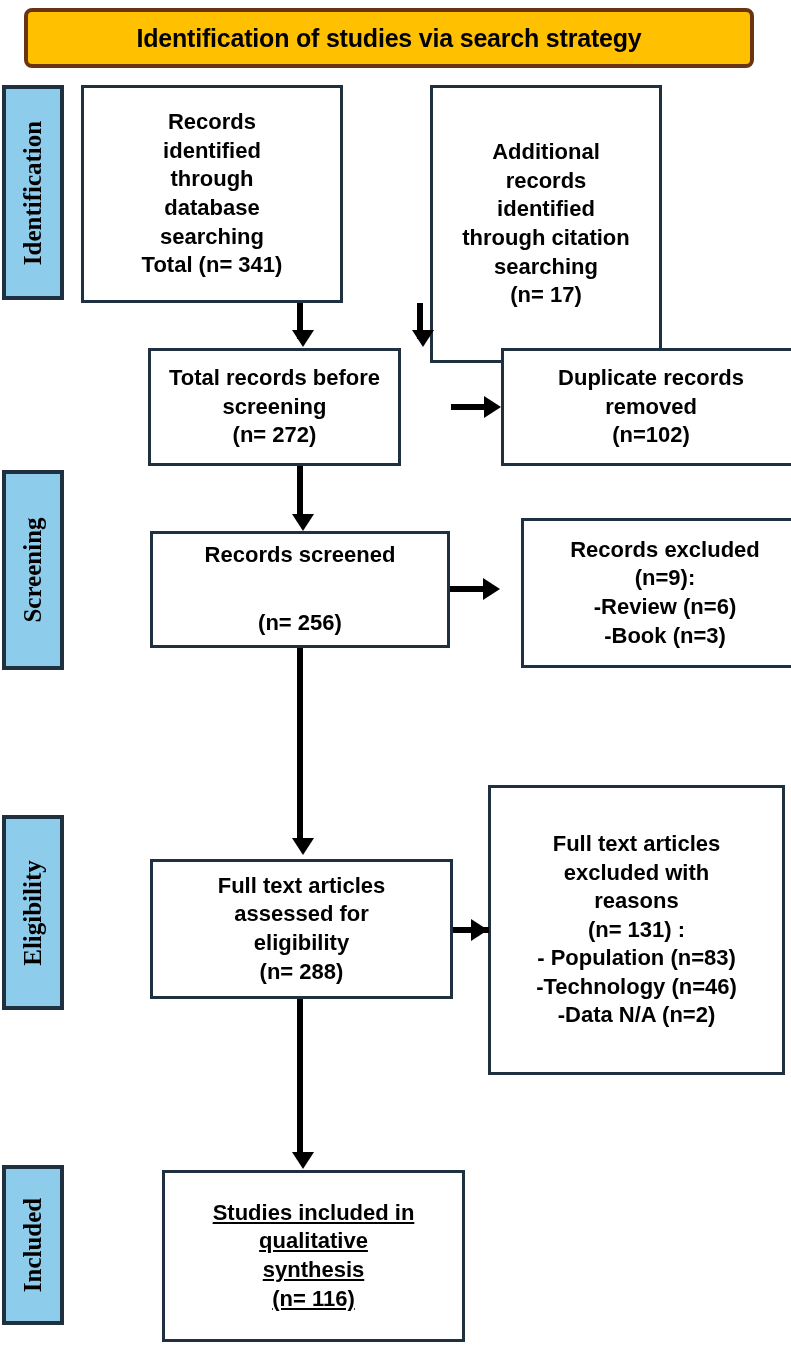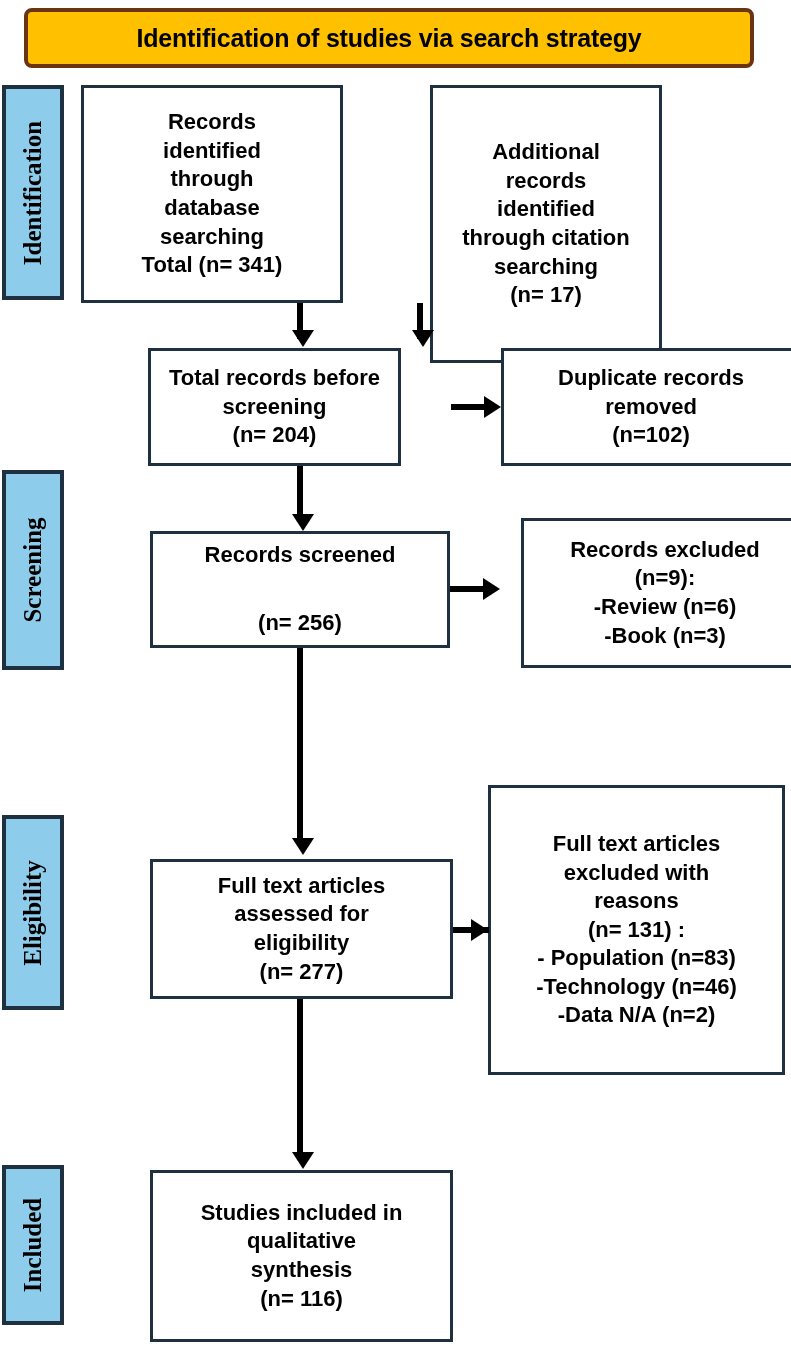--- a/index.html
+++ b/index.html
@@ -153,21 +153,21 @@
 
   <div class="vline" style="left:297px; top:303px; height:36px;"></div>
   <div class="arrow-down" style="left:292px; top:330px;"></div>
 
   <div class="vline" style="left:417px; top:303px; height:36px;"></div>
   <div class="arrow-down" style="left:412px; top:330px;"></div>
 
   <div class="box" style="left:148px; top:348px; width:253px; height:118px;">
     <div class="box-line">Total records before</div>
     <div class="box-line">screening</div>
-    <div class="box-line">(n= 204)</div>
+    <div class="box-line">(n= 272)</div>
   </div>
 
   <div class="box" style="left:501px; top:348px; width:300px; height:118px;">
     <div class="box-line">Duplicate records</div>
     <div class="box-line">removed</div>
     <div class="box-line">(n=102)</div>
   </div>
 
   <div class="hline" style="left:451px; top:404px; width:36px;"></div>
   <div class="arrow-right" style="left:484px; top:396px;"></div>
@@ -190,39 +190,39 @@
   <div class="hline" style="left:450px; top:586px; width:36px;"></div>
   <div class="arrow-right" style="left:483px; top:578px;"></div>
 
   <div class="vline" style="left:297px; top:648px; height:190px;"></div>
   <div class="arrow-down" style="left:292px; top:838px;"></div>
 
   <div class="box" style="left:150px; top:859px; width:303px; height:140px;">
     <div class="box-line">Full text articles</div>
     <div class="box-line">assessed for</div>
     <div class="box-line">eligibility</div>
-    <div class="box-line">(n= 277)</div>
+    <div class="box-line">(n= 288)</div>
   </div>
 
   <div class="box" style="left:488px; top:785px; width:297px; height:290px;">
     <div class="box-line">Full text articles</div>
     <div class="box-line">excluded with</div>
     <div class="box-line">reasons</div>
     <div class="box-line">(n= 131) :</div>
     <div class="box-line">- Population (n=83)</div>
     <div class="box-line">-Technology (n=46)</div>
     <div class="box-line">-Data N/A (n=2)</div>
   </div>
 
   <div class="hline" style="left:453px; top:927px; width:36px;"></div>
   <div class="arrow-right" style="left:471px; top:919px;"></div>
 
   <div class="vline" style="left:297px; top:999px; height:155px;"></div>
   <div class="arrow-down" style="left:292px; top:1152px;"></div>
 
-  <div class="box" style="left:150px; top:1170px; width:303px; height:172px;">
+  <div class="box" style="left:162px; top:1170px; width:303px; height:172px;text-decoration:underline;">
     <div class="box-line">Studies included in</div>
     <div class="box-line">qualitative</div>
     <div class="box-line">synthesis</div>
     <div class="box-line">(n= 116)</div>
   </div>
 
 </div>
 
 </body></html>

